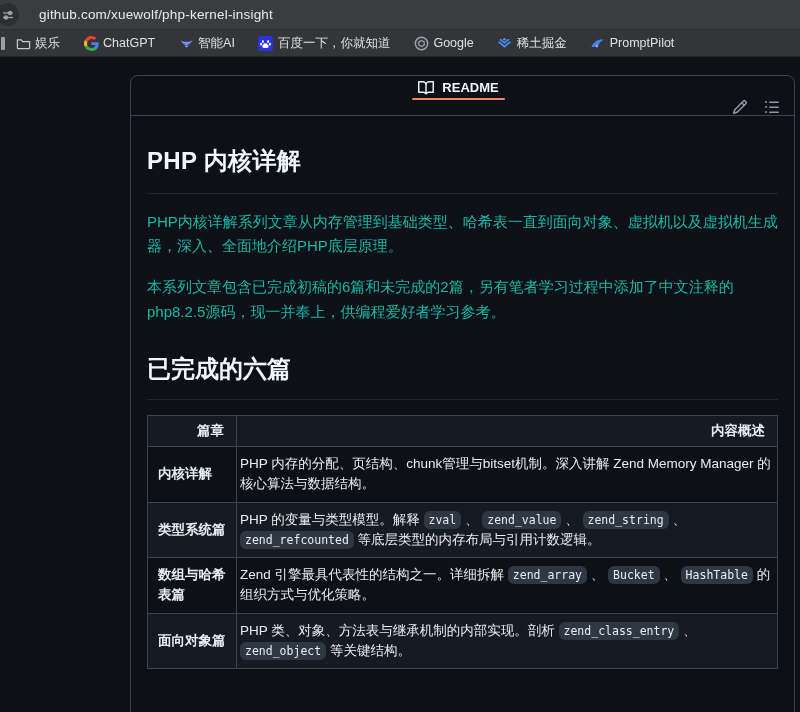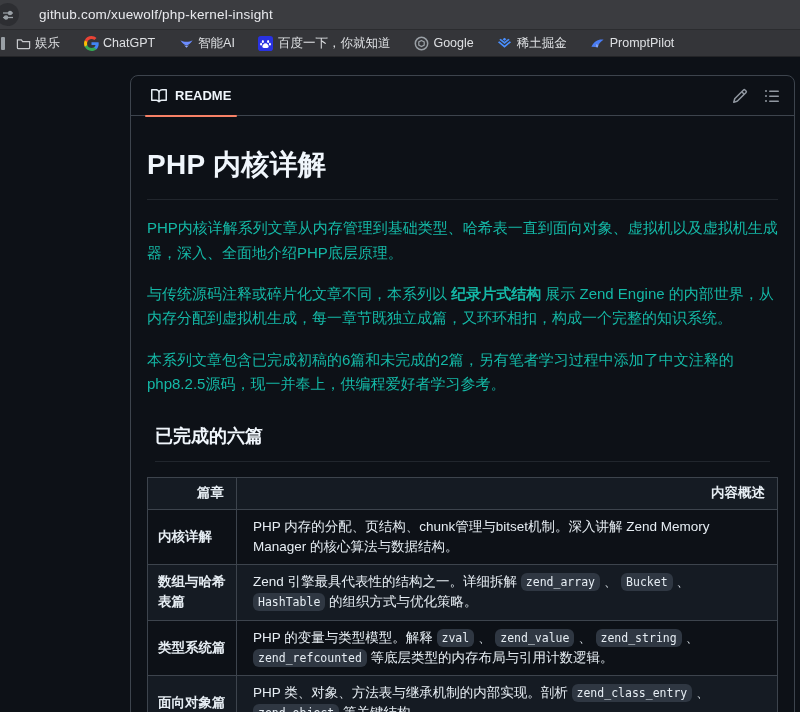--- a/index.html
+++ b/index.html
@@ -50,52 +50,53 @@
   .readme-card {
     position: absolute; left: 130px; top: 17px; width: 665px; bottom: -30px;
     background: #0d1117;
     border: 1px solid #3d444d;
     border-radius: 8px 8px 0 0;
   }
   .tabbar {
     height: 40px; border-bottom: 1px solid #3d444d;
     display: flex; align-items: center;
     padding: 0 14px 0 6px;
+    flex-direction: column;
   }
   .tab {
     height: 40px; display: flex; align-items: center; gap: 8px;
     padding: 0 14px; font-size: 13px; position: relative; cursor: pointer;
     color: #b9c0c9;
   }
   .tab .t-icon { color: #9198a1; display: inline-flex; }
   .tab.active { color: #f0f6fc; font-weight: 700; }
   .tab.active .t-icon { color: #e6edf3; }
   .tab.active::after {
     content: ""; position: absolute; left: 8px; right: 8px; bottom: -1px;
     height: 2px; border-radius: 2px; background: #f78166;
   }
   .tabbar-actions { margin-left: auto; display: flex; gap: 16px; color: #9198a1; }
   .tabbar-actions .act { display: inline-flex; cursor: pointer; }
 
   .article { padding: 20px 16px 8px; font-size: 15px; line-height: 1.62; }
   .article h1 {
-    font-size: 28px; font-weight: 700; color: #f0f6fc;
+    font-size: 24px; font-weight: 700; color: #f0f6fc;
     margin: 6px 0 16px; padding-bottom: 12px;
     border-bottom: 1px solid #21262d; letter-spacing: 0.3px;
   }
   .article p { margin: 0 0 17px; color: #14b8a6; }
   .article h2 {
-    font-size: 18px; font-weight: 700; color: #f0f6fc;
-    margin: 26px 8px 15px; padding-bottom: 10px;
+    font-size: 24px; font-weight: 700; color: #f0f6fc;
+    margin: 26px 0 15px; padding-bottom: 10px;
     border-bottom: 1px solid #21262d;
   }
   strong { font-weight: 700; }
 
   table { border-collapse: collapse; width: 100%; font-size: 13.5px; line-height: 1.5; margin-bottom: 15px; }
-  th, td { border: 1px solid #3d444d; padding: 7px 16px; vertical-align: middle; }
+  th, td { border: 1px solid #3d444d; padding: 7px 3px; vertical-align: middle; }
   th { font-weight: 700; text-align: right; background: #151b23; padding: 5px 12px; }
   td.chapter { font-weight: 700; width: 89px; padding: 7px 10px; }
   tbody tr:nth-child(2n) { background: #151b23; }
 
   code {
     font-family: "DejaVu Sans Mono", "Liberation Mono", monospace;
     font-size: 11.5px; background: #2f3742; color: #e6edf3;
     padding: 2px 5px; border-radius: 6px; white-space: nowrap;
   }
 </style>
@@ -224,45 +225,44 @@
           </svg>
         </span>
       </span>
     </div>
 
     <div class="article">
       <h1>PHP 内核详解</h1>
 
       <p>PHP内核详解系列文章从内存管理到基础类型、哈希表一直到面向对象、虚拟机以及虚拟机生成器，深入、全面地介绍PHP底层原理。</p>
 
-      <p><span>与传统源码注释或碎片化文章不同，本系列以 </span><strong>纪录片式结构</strong><span> 展示 Zend Engine 的内部世界，从内存分配到虚拟机生成，每一章节既独立成篇，又环环相扣，构成一个完整的知识系统。</span></p>
 
       <p>本系列文章包含已完成初稿的6篇和未完成的2篇，另有笔者学习过程中添加了中文注释的php8.2.5源码，现一并奉上，供编程爱好者学习参考。</p>
 
       <h2>已完成的六篇</h2>
 
       <table>
         <thead>
           <tr>
             <th>篇章</th>
             <th>内容概述</th>
           </tr>
         </thead>
         <tbody>
           <tr>
             <td class="chapter">内核详解</td>
             <td><span>PHP 内存的分配、页结构、chunk管理与bitset机制。深入讲解 Zend Memory Manager 的核心算法与数据结构。</span></td>
           </tr>
           <tr>
+            <td class="chapter">类型系统篇</td>
+            <td><span>PHP 的变量与类型模型。解释 </span><code>zval</code><span> 、 </span><code>zend_value</code><span> 、 </span><code>zend_string</code><span> 、 </span><code>zend_refcounted</code><span> 等底层类型的内存布局与引用计数逻辑。</span></td>
+          </tr>
+          <tr>
             <td class="chapter">数组与哈希表篇</td>
             <td><span>Zend 引擎最具代表性的结构之一。详细拆解 </span><code>zend_array</code><span> 、 </span><code>Bucket</code><span> 、 </span><code>HashTable</code><span> 的组织方式与优化策略。</span></td>
-          </tr>
-          <tr>
-            <td class="chapter">类型系统篇</td>
-            <td><span>PHP 的变量与类型模型。解释 </span><code>zval</code><span> 、 </span><code>zend_value</code><span> 、 </span><code>zend_string</code><span> 、 </span><code>zend_refcounted</code><span> 等底层类型的内存布局与引用计数逻辑。</span></td>
           </tr>
           <tr>
             <td class="chapter">面向对象篇</td>
             <td><span>PHP 类、对象、方法表与继承机制的内部实现。剖析 </span><code>zend_class_entry</code><span> 、 </span><code>zend_object</code><span> 等关键结构。</span></td>
           </tr>
 
         </tbody>
       </table>
 
     </div>

